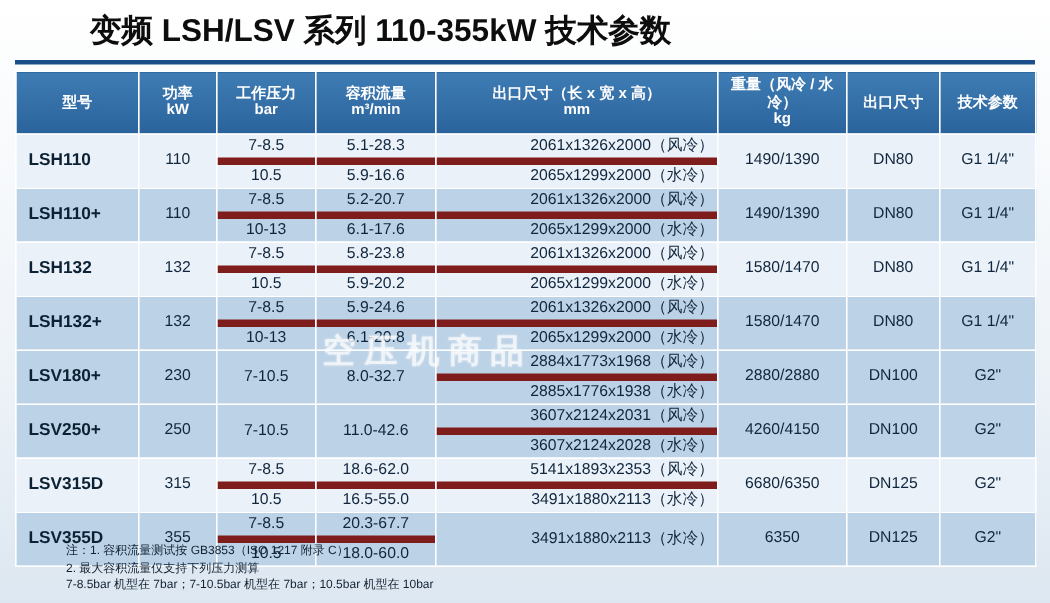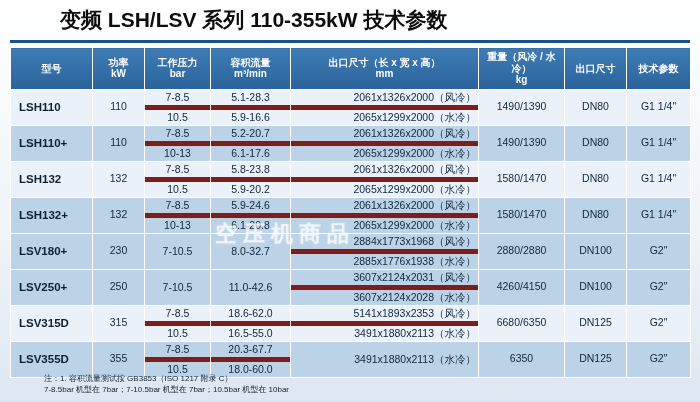--- a/index.html
+++ b/index.html
@@ -326,17 +326,18 @@
             <td>G2"</td>
           </tr>
         </tbody>
     </table>
     <div class="watermark">空压机商品</div>
   </div>
 
   <div class="notes">
     <div class="notes-col">
       <div>注：1. 容积流量测试按 GB3853（ISO 1217 附录 C）</div>
+      <div>2. 最大容积流量仅支持下列压力测算</div>
       <div>7-8.5bar 机型在 7bar；7-10.5bar 机型在 7bar；10.5bar 机型在 10bar</div>
     </div>
   </div>
 
 </div>
 
 </body></html>

